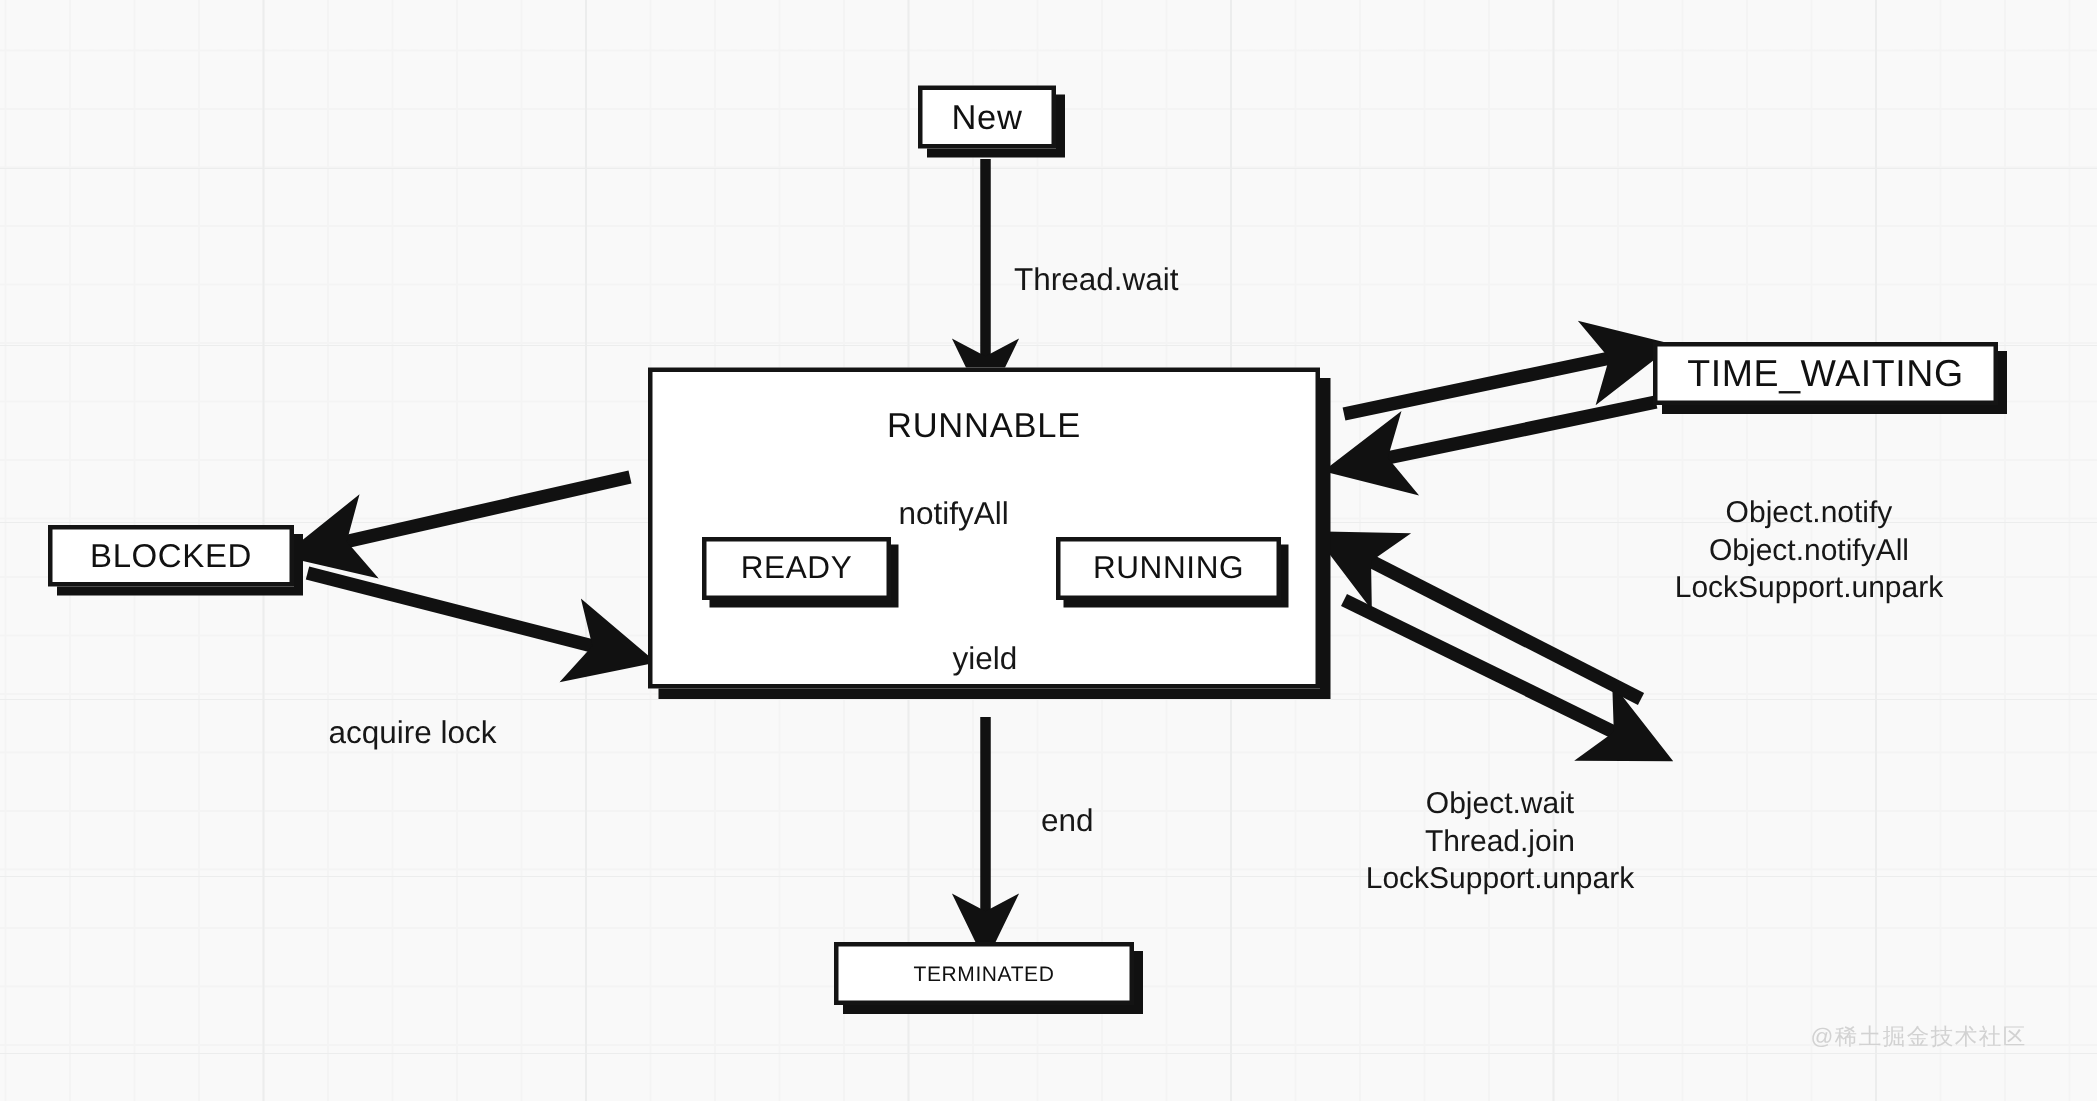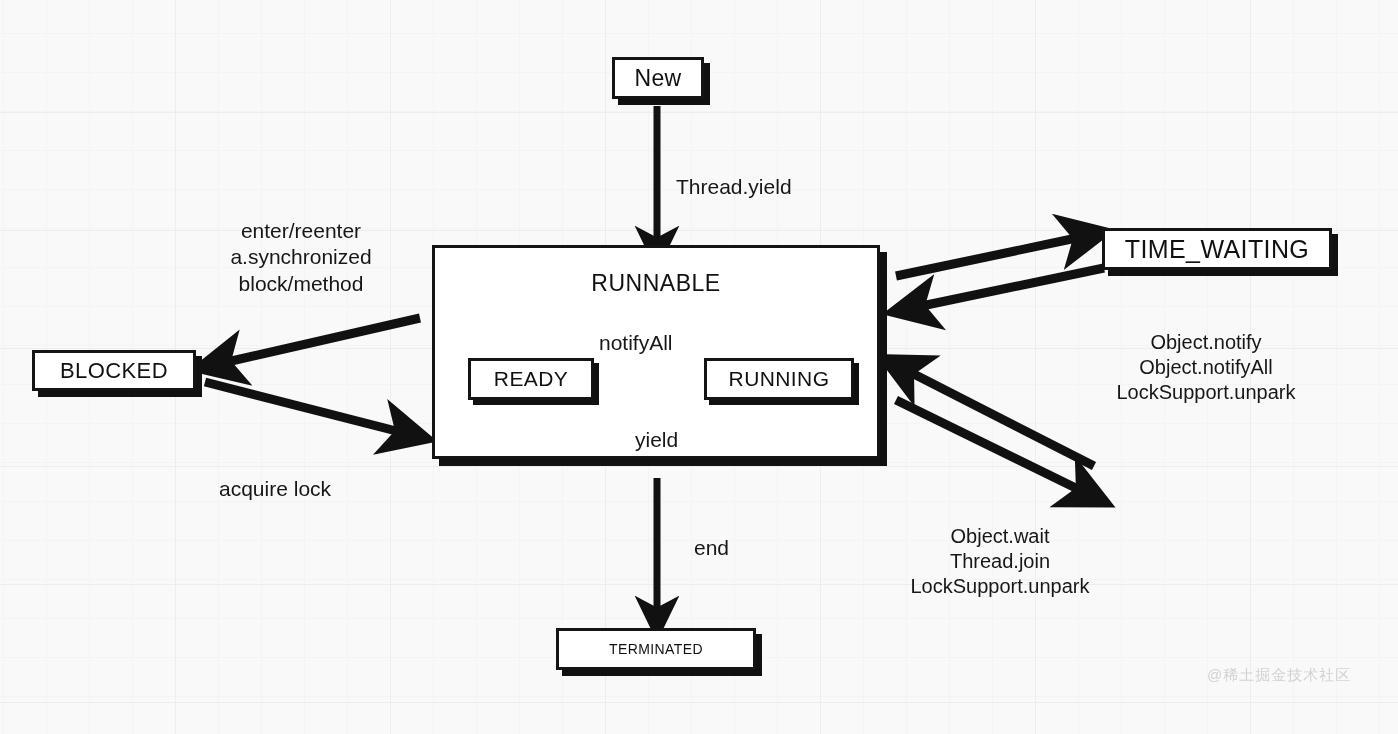--- a/index.html
+++ b/index.html
@@ -148,38 +148,35 @@
 
   <div class="node" style="left:1102px; top:228px; width:230px; height:42px; font-size:25px;">
     <span>TIME_WAITING</span>
   </div>
 
 
   <div class="node" style="left:556px; top:628px; width:200px; height:42px; font-size:14px;justify-content:center;">
     <span>TERMINATED</span>
   </div>
 
-  <div class="edge-label" style="left:676px; top:174px; font-size:21px;">Thread.yield</div>
+  <div class="edge-label" style="left:676px; top:174px; font-size:21px;">Thread.wait</div>
 
 
-  <div class="edge-label" style="left:212px; top:218px; font-size:21px; width:178px;">enter/reenter
-a.synchronized
-block/method</div>
 
   <div class="edge-label" style="left:219px; top:476px; font-size:21px;">acquire lock</div>
 
   <div class="edge-label" style="left:599px; top:330px; font-size:21px;">notifyAll</div>
 
   <div class="edge-label" style="left:635px; top:427px; font-size:21px;">yield</div>
 
   <div class="edge-label" style="left:1086px; top:330px; font-size:20px; width:240px;">Object.notify
 Object.notifyAll
 LockSupport.unpark</div>
 
   <div class="edge-label" style="left:880px; top:524px; font-size:20px; width:240px;">Object.wait
 Thread.join
 LockSupport.unpark</div>
 
   <div class="edge-label" style="left:694px; top:535px; font-size:21px;">end</div>
 
-  <div class="watermark" style="left:1207px; top:666px;">@稀土掘金技术社区</div>
+  <div class="watermark" style="left:1207px; top:682px;">@稀土掘金技术社区</div>
 
 </div>
 
 </body></html>

